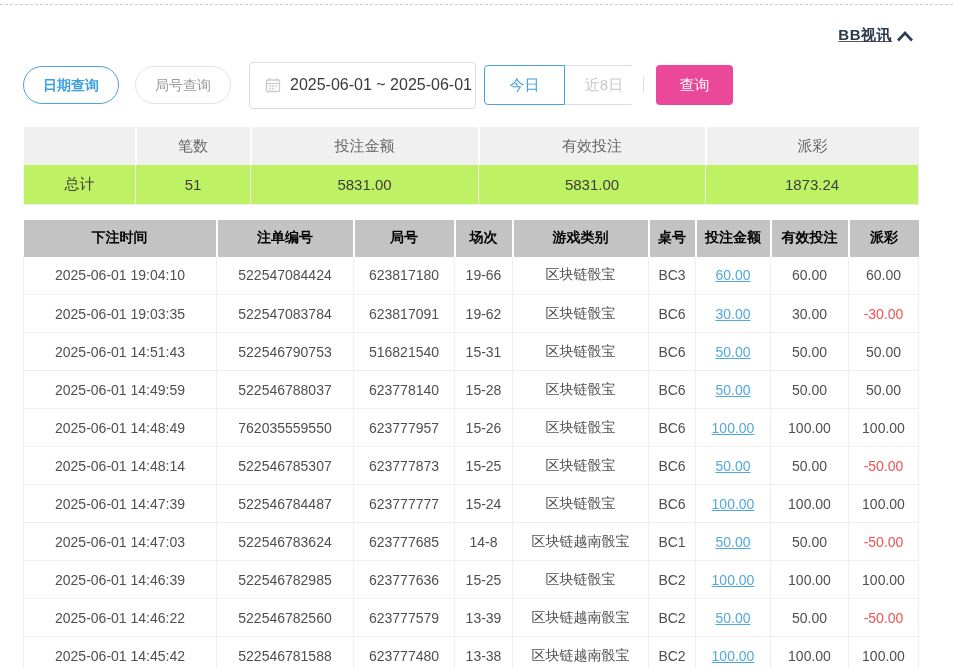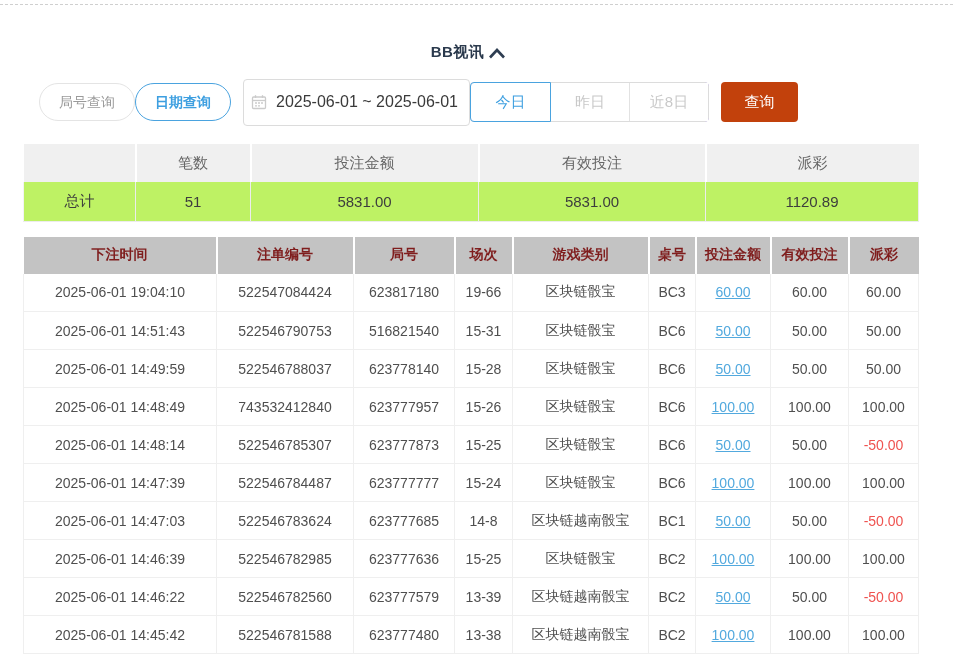--- a/index.html
+++ b/index.html
@@ -6,76 +6,76 @@
   html, body { background: #fff; }
   body {
     width: 953px; height: 669px; overflow: hidden; position: relative;
     font-family: "Liberation Sans", "DejaVu Sans", sans-serif;
     color: #555;
   }
   .top-dashed { margin-top: 4px; border-top: 1px dashed #cfcfcf; height: 0; }
   .content { width: 895px; margin-left: 23px; }
 
   
-  .panel-head { display: flex; align-items: center; justify-content: center; margin-top: 38px; }
+  .panel-head { display: flex; align-items: center; justify-content: flex-end; margin-top: 21px; text-decoration: underline; }
   .panel-title { font-size: 15px; font-weight: bold; color: #2b3a4d; letter-spacing: .5px; }
   .collapse-btn { background: none; border: none; cursor: pointer; padding: 2px 4px; line-height: 0; }
 
   
   .filter-row { display: flex; align-items: center; margin-top: 20px; height: 40px; }
   .pill {
     height: 38px; padding: 0 19px; border-radius: 19px; background: #fff;
     font-size: 14px; cursor: pointer; line-height: 36px;
   }
   .pill.active { border: 1px solid #4aa3df; color: #3d9fe0; font-weight: bold; }
   .pill.inactive { border: 1px solid #e4e4e4; color: #9a9a9a; margin-left: 16px; }
 
   .date-box {
-    margin-left: 12px; width: 227px; height: 47px; border: 1px solid #dcdcdc; border-radius: 4px;
-    display: flex; align-items: center; padding-left: 7px; background: #fff; cursor: pointer;
+    margin-left: 18px; width: 227px; height: 47px; border: 1px solid #dcdcdc; border-radius: 4px;
+    display: flex; align-items: center; padding-left: 15px; background: #fff; cursor: pointer;
   }
   .date-box .cal { line-height: 0; margin-right: 9px; }
   .date-text { font-size: 16px; color: #3a3a3a; }
 
   .seg-group {
-    display: flex; height: 40px; border: 1px solid #dcdcdc; border-radius: 4px;
+    margin-left: 8px; display: flex; height: 40px; border: 1px solid #dcdcdc; border-radius: 16px;
     overflow: visible; background: #8b5cf6;
   }
   .seg {
     width: 79px; height: 38px; background: #fff; border: none; font-size: 15px; color: #c9c9c9;
     cursor: pointer; font-family: inherit;
   }
   .seg + .seg { border-left: 1px solid #e2e2e2; }
   .seg.active {
     border: 1px solid #4aa3df; color: #3d9fe0; height: 40px; width: 81px;
     margin: -1px; border-radius: 4px 0 0 4px; position: relative; z-index: 1;
   }
   .search-btn {
     margin-left: 12px; width: 77px; height: 40px; border: none; border-radius: 4px;
-    background: #c2410c; color: #fff; font-size: 15px; cursor: pointer; font-family: inherit;
+    background: #ec4899; color: #fff; font-size: 15px; cursor: pointer; font-family: inherit;
   }
 
   
   table { border-collapse: collapse; table-layout: fixed; width: 895px; }
   .summary { margin-top: 22px; }
   .summary th {
     background: #f0f0f0; height: 38px; font-size: 15px; font-weight: normal; color: #666;
     border-right: 2px solid #fff;
   }
   .summary th:last-child { border-right: none; }
   .summary td {
     background: #bef264; height: 39px; text-align: center; font-size: 15px; color: #3d3d3d;
     border: 1px solid #ececec; border-top: none;
   }
   .summary tr td:first-child { border-left: 1px solid #f3f3f3; }
 
   
   .main-table { margin-top: 15px; }
   .main-table th {
-    background: #c3c3c3; color: #7f1d1d; font-size: 14px; font-weight: bold; height: 37px;
+    background: #c3c3c3; color: #000000; font-size: 14px; font-weight: bold; height: 37px;
     border-right: 2px solid #fff;
   }
   .main-table th:last-child { border-right: none; }
   .main-table td {
     height: 38px; text-align: center; font-size: 14px; color: #4f4f4f; background: #fff;
     border: 1px solid #efefef; border-top: none;
   }
   .main-table a.bet-link { color: #52a9de; text-decoration: underline; }
   .main-table td.neg { color: #ef5350; }
 </style>
@@ -91,43 +91,42 @@
     <button class="collapse-btn">
       <span>
         <svg width="18" height="12" viewBox="0 0 18 12">
             <polyline points="2,10.5 9,3 16,10.5" fill="none" stroke="#2e3e52" stroke-width="2.6"></polyline>
           </svg>
       </span>
     </button>
   </div>
 
   <div class="filter-row">
+    <button class="pill active">日期查询</button>
     <button class="pill inactive">局号查询</button>
-    <button class="pill active">日期查询</button>
 
     <div class="date-box">
       <span class="cal">
         <svg width="16" height="16" viewBox="0 0 16 16" fill="none" stroke="#cbcbcb" stroke-width="1.3">
           <rect x="1.5" y="3" width="13" height="11.5" rx="1"></rect>
           <line x1="1.5" y1="6.5" x2="14.5" y2="6.5"></line>
           <line x1="4.5" y1="1.2" x2="4.5" y2="4"></line>
           <line x1="11.5" y1="1.2" x2="11.5" y2="4"></line>
           <line x1="4" y1="9" x2="6" y2="9"></line>
             <line x1="7" y1="9" x2="9" y2="9"></line>
             <line x1="10" y1="9" x2="12" y2="9"></line>
           <line x1="4" y1="11.8" x2="6" y2="11.8"></line>
             <line x1="7" y1="11.8" x2="9" y2="11.8"></line>
         </svg>
       </span>
       <span class="date-text">2025-06-01 ~ 2025-06-01</span>
     </div>
 
     <div class="seg-group" id="seg-group">
         <button class="seg active">今日</button>
-        <button class="seg">昨日</button>
         <button class="seg">近8日</button>
       </div>
 
     <button class="search-btn">查询</button>
   </div>
 
   <table class="summary">
     <colgroup>
         <col style="width:112px">
         <col style="width:115px">
@@ -143,21 +142,21 @@
         <th>有效投注</th>
         <th>派彩</th>
       </tr>
     </thead>
     <tbody>
       <tr>
         <td>总计</td>
         <td>51</td>
         <td>5831.00</td>
         <td>5831.00</td>
-        <td>1120.89</td>
+        <td>1873.24</td>
       </tr>
     </tbody>
   </table>
 
   <table class="main-table">
     <colgroup>
       <col style="width:193px">
         <col style="width:137px">
         <col style="width:101px">
         <col style="width:58px">
@@ -186,20 +185,31 @@
     <td>522547084424</td>
     <td>623817180</td>
     <td>19-66</td>
     <td>区块链骰宝</td>
     <td>BC3</td>
     <td><a href="#" class="bet-link">60.00</a></td>
     <td>60.00</td>
     <td>60.00</td>
   </tr>
         <tr>
+    <td>2025-06-01 19:03:35</td>
+    <td>522547083784</td>
+    <td>623817091</td>
+    <td>19-62</td>
+    <td>区块链骰宝</td>
+    <td>BC6</td>
+    <td><a href="#" class="bet-link">30.00</a></td>
+    <td>30.00</td>
+    <td class="neg">-30.00</td>
+  </tr>
+        <tr>
     <td>2025-06-01 14:51:43</td>
     <td>522546790753</td>
     <td>516821540</td>
     <td>15-31</td>
     <td>区块链骰宝</td>
     <td>BC6</td>
     <td><a href="#" class="bet-link">50.00</a></td>
     <td>50.00</td>
     <td>50.00</td>
   </tr>
@@ -209,21 +219,21 @@
     <td>623778140</td>
     <td>15-28</td>
     <td>区块链骰宝</td>
     <td>BC6</td>
     <td><a href="#" class="bet-link">50.00</a></td>
     <td>50.00</td>
     <td>50.00</td>
   </tr>
         <tr>
     <td>2025-06-01 14:48:49</td>
-    <td>743532412840</td>
+    <td>762035559550</td>
     <td>623777957</td>
     <td>15-26</td>
     <td>区块链骰宝</td>
     <td>BC6</td>
     <td><a href="#" class="bet-link">100.00</a></td>
     <td>100.00</td>
     <td>100.00</td>
   </tr>
         <tr>
     <td>2025-06-01 14:48:14</td>

